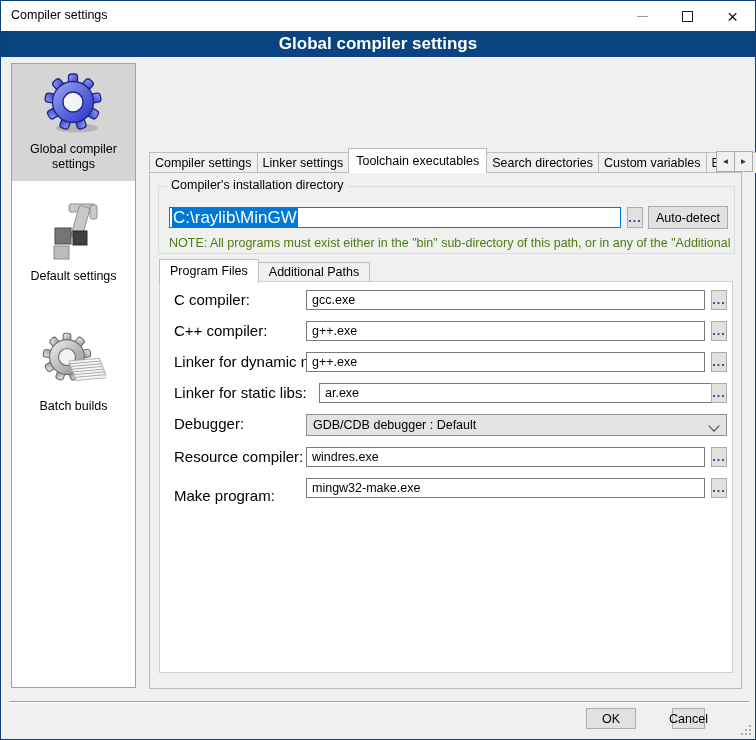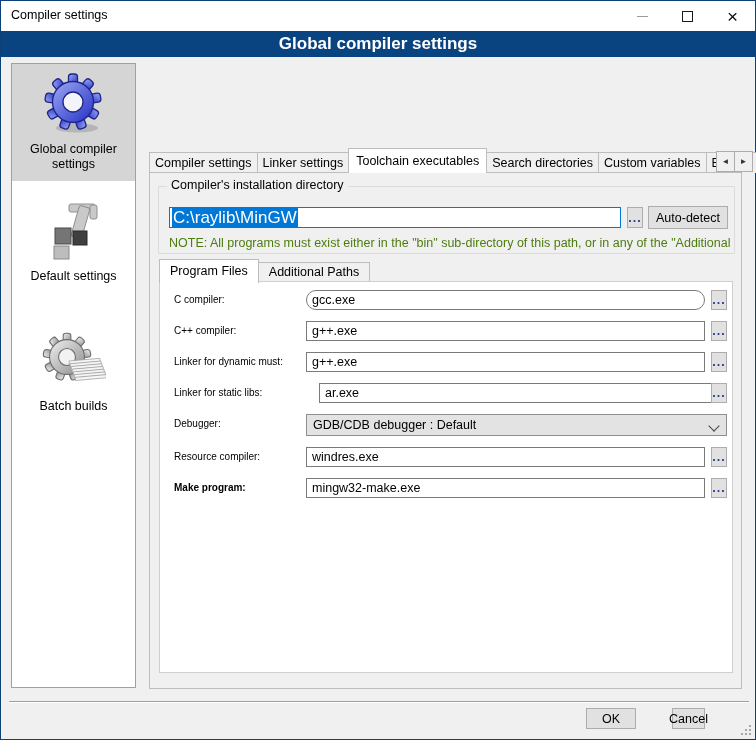--- a/index.html
+++ b/index.html
@@ -58,21 +58,21 @@
   .selext{background:#0078d7;color:#fff;padding:1px 1px;font-size:17px;white-space:nowrap;}
   .note{position:absolute;left:10px;top:49px;width:562px;color:#4d7c0f;font-size:12.5px;
     white-space:nowrap;overflow:hidden;}
   
   .itabstrip{position:absolute;left:9px;top:85px;height:24px;display:flex;align-items:flex-end;}
   .itab{height:19px;line-height:19px;padding:0 10px;border:1px solid #bdbdbd;border-bottom:none;
     background:#f0f0f0;font-size:12.5px;margin-right:-1px;cursor:default;}
   .itab.active{height:23px;line-height:23px;background:#fff;z-index:3;position:relative;margin-bottom:-1px;}
   .ipanel{position:absolute;left:9px;top:108px;width:574px;height:392px;background:#fff;
     border:1px solid #cfcfcf;box-sizing:border-box;z-index:1;}
-  .frow-label{position:absolute;left:14px;font-size:10px;line-height:20px;white-space:nowrap;}
+  .frow-label{position:absolute;left:14px;font-size:15px;line-height:20px;white-space:nowrap;}
   
   .divider{position:absolute;left:8px;top:700px;width:740px;height:0;
     border-top:1px solid #9f9f9f;border-bottom:1px solid #ffffff;}
   .grip{position:absolute;right:4px;bottom:4px;width:10px;height:10px;}
   .grip::after{content:"";position:absolute;left:0;top:0;width:2px;height:2px;background:transparent;
     box-shadow:8px 0 #a8a8a8,8px 4px #a8a8a8,8px 8px #a8a8a8,4px 4px #a8a8a8,4px 8px #a8a8a8,0 8px #a8a8a8;}
 </style>
 </head>
 <body>
 
@@ -202,21 +202,21 @@
     </div>
 
     <div class="itabstrip">
       <span class="itab active">Program Files</span>
       <span class="itab">Additional Paths</span>
     </div>
 
     <div class="ipanel">
 
       <span class="frow-label" style="top:8px;">C compiler:</span>
-      <input class="tinput" style="left: 146px; top: 8px; width: 399px; height: 20px; border-radius: 10px;" readonly="" value="gcc.exe">
+      <input class="tinput" style="left: 146px; top: 8px; width: 399px; height: 20px;" readonly="" value="gcc.exe">
       <div class="btn browse" style="left:551px;top:8px;width:16px;height:20px;">...</div>
 
       <span class="frow-label" style="top:39px;">C++ compiler:</span>
       <input class="tinput" style="left: 146px; top: 39px; width: 399px; height: 20px;" readonly="" value="g++.exe">
       <div class="btn browse" style="left:551px;top:39px;width:16px;height:20px;">...</div>
 
       <span class="frow-label" style="top:70px;">Linker for dynamic must:</span>
       <input class="tinput" style="left: 146px; top: 70px; width: 399px; height: 20px;" readonly="" value="g++.exe">
       <div class="btn browse" style="left:551px;top:70px;width:16px;height:20px;">...</div>
 
@@ -227,21 +227,21 @@
       <span class="frow-label" style="top:132px;">Debugger:</span>
       <div class="combo gray" style="left:146px;top:132px;width:421px;height:22px;">
         <span>GDB/CDB debugger : Default</span>
         <span class="chev"></span>
       </div>
 
       <span class="frow-label" style="top:165px;">Resource compiler:</span>
       <input class="tinput" style="left: 146px; top: 165px; width: 399px; height: 20px;" readonly="" value="windres.exe">
       <div class="btn browse" style="left:551px;top:165px;width:16px;height:20px;">...</div>
 
-      <span class="frow-label" style="top:196px;font-weight:bold;">Make program:</span>
+      <span class="frow-label" style="top:204px;">Make program:</span>
       <input class="tinput" style="left: 146px; top: 196px; width: 399px; height: 20px;" readonly="" value="mingw32-make.exe">
       <div class="btn browse" style="left:551px;top:196px;width:16px;height:20px;">...</div>
 
     </div>
   </div>
 
   <div class="divider"></div>
   <div class="btn" style="left:585px;top:707px;width:50px;height:21px;">OK</div>
   <div class="btn" style="left:671px;top:707px;width:33px;height:21px;">Cancel</div>
   <div class="grip"></div>

